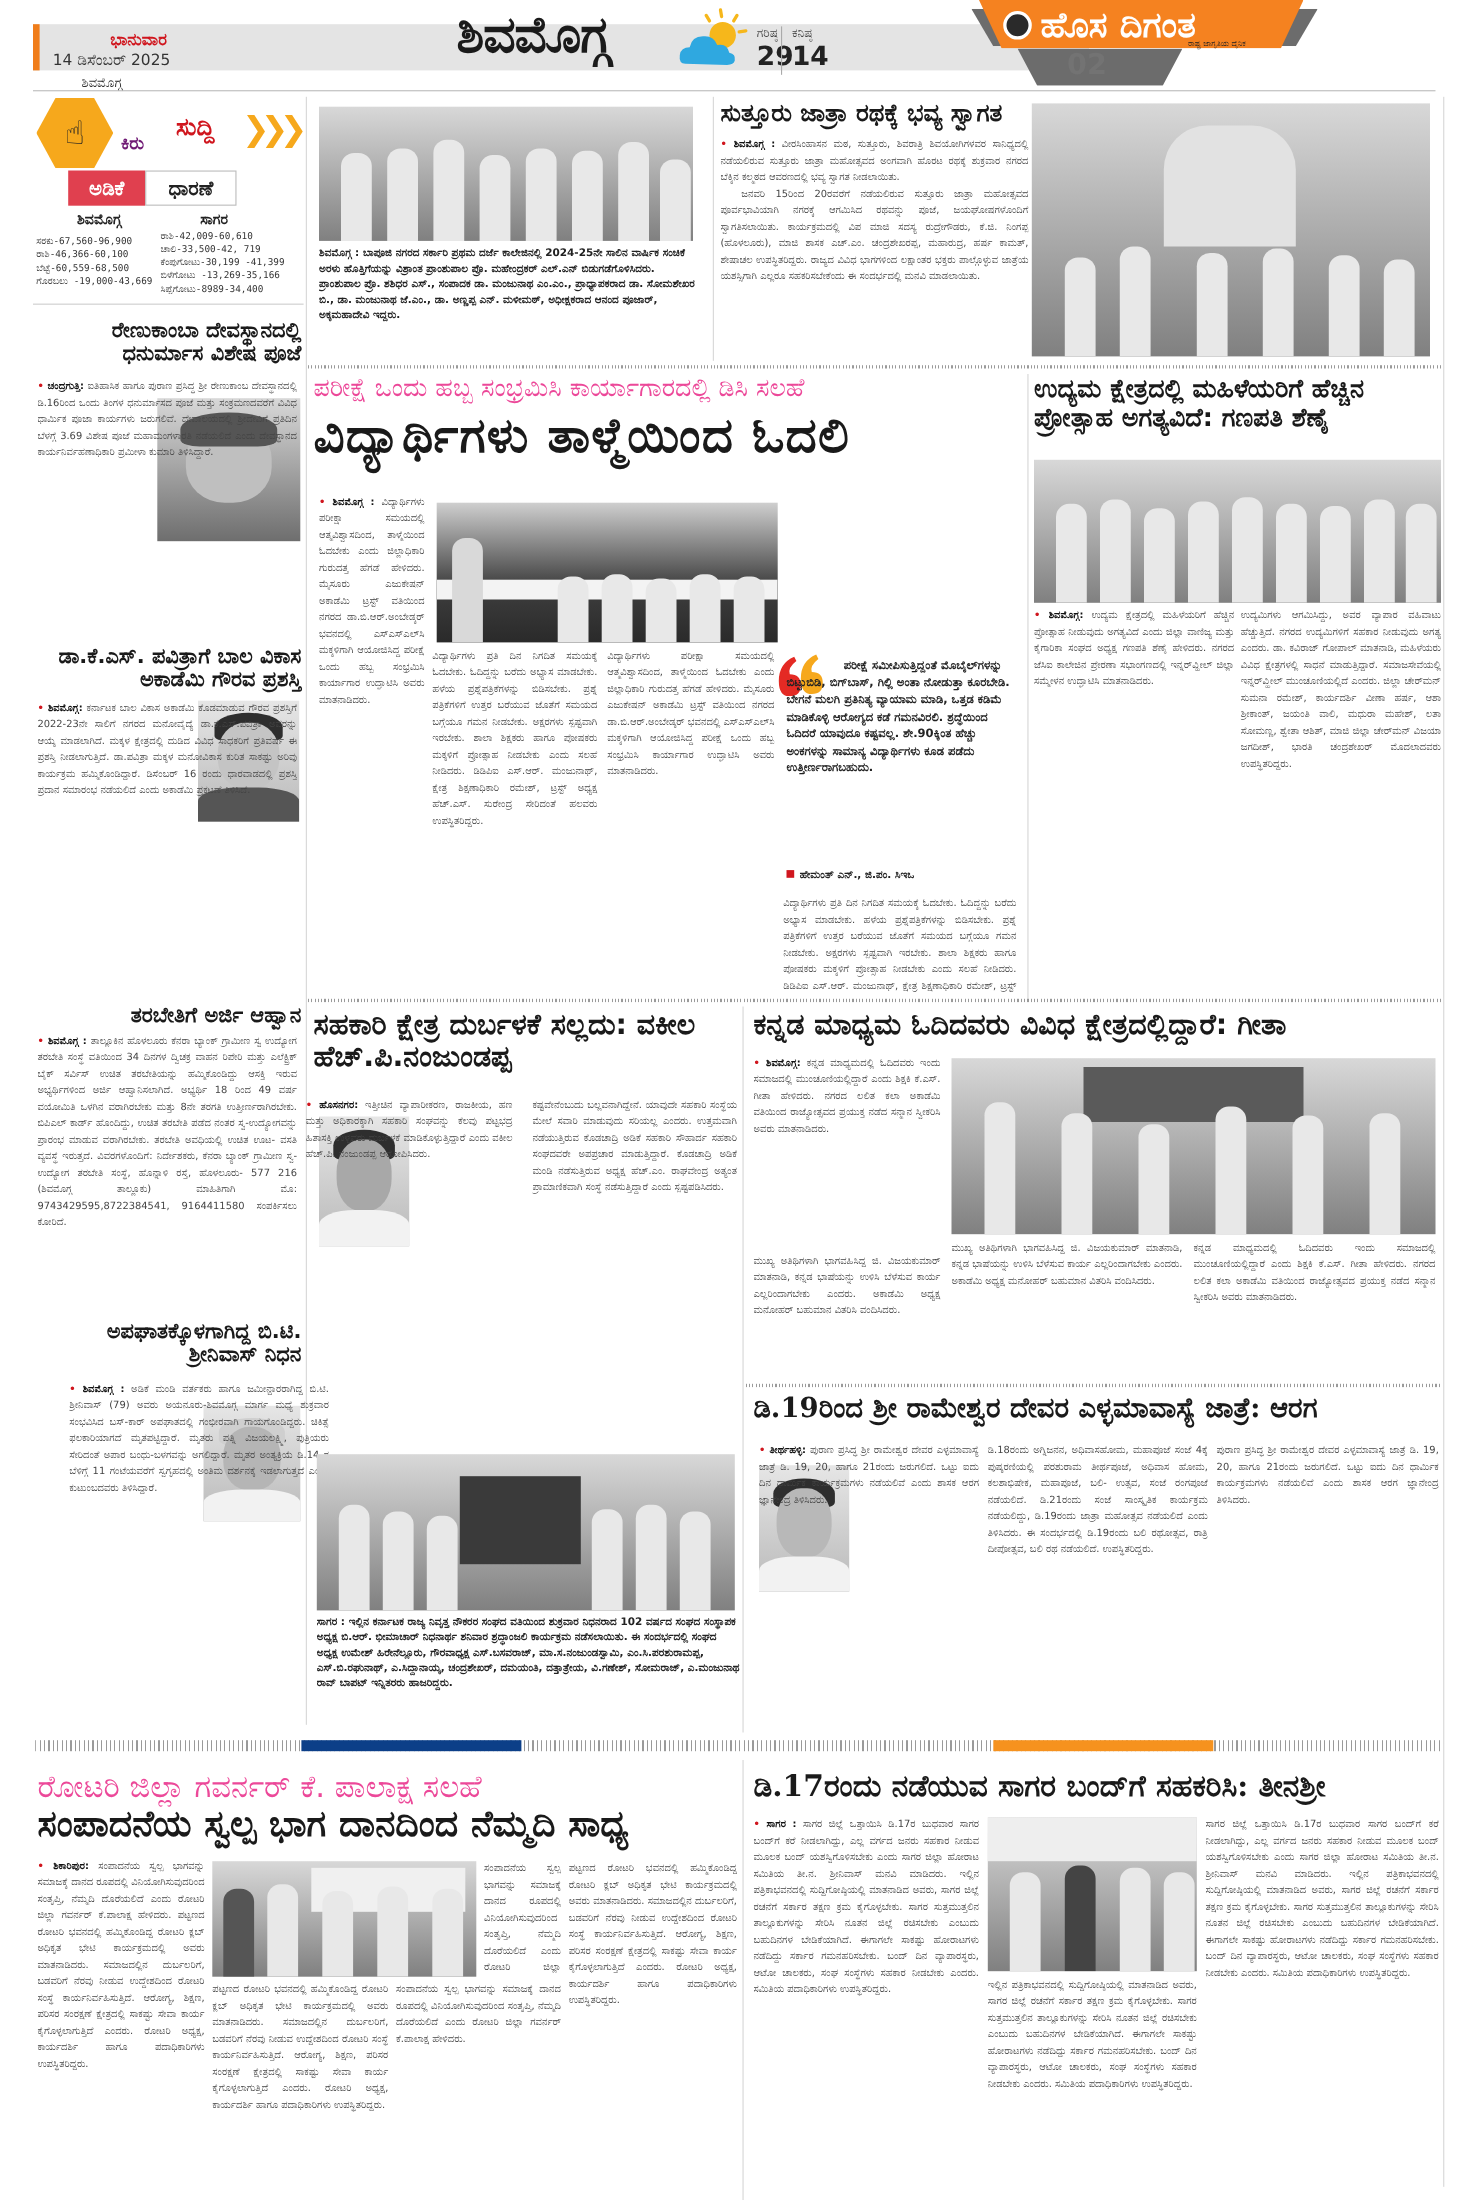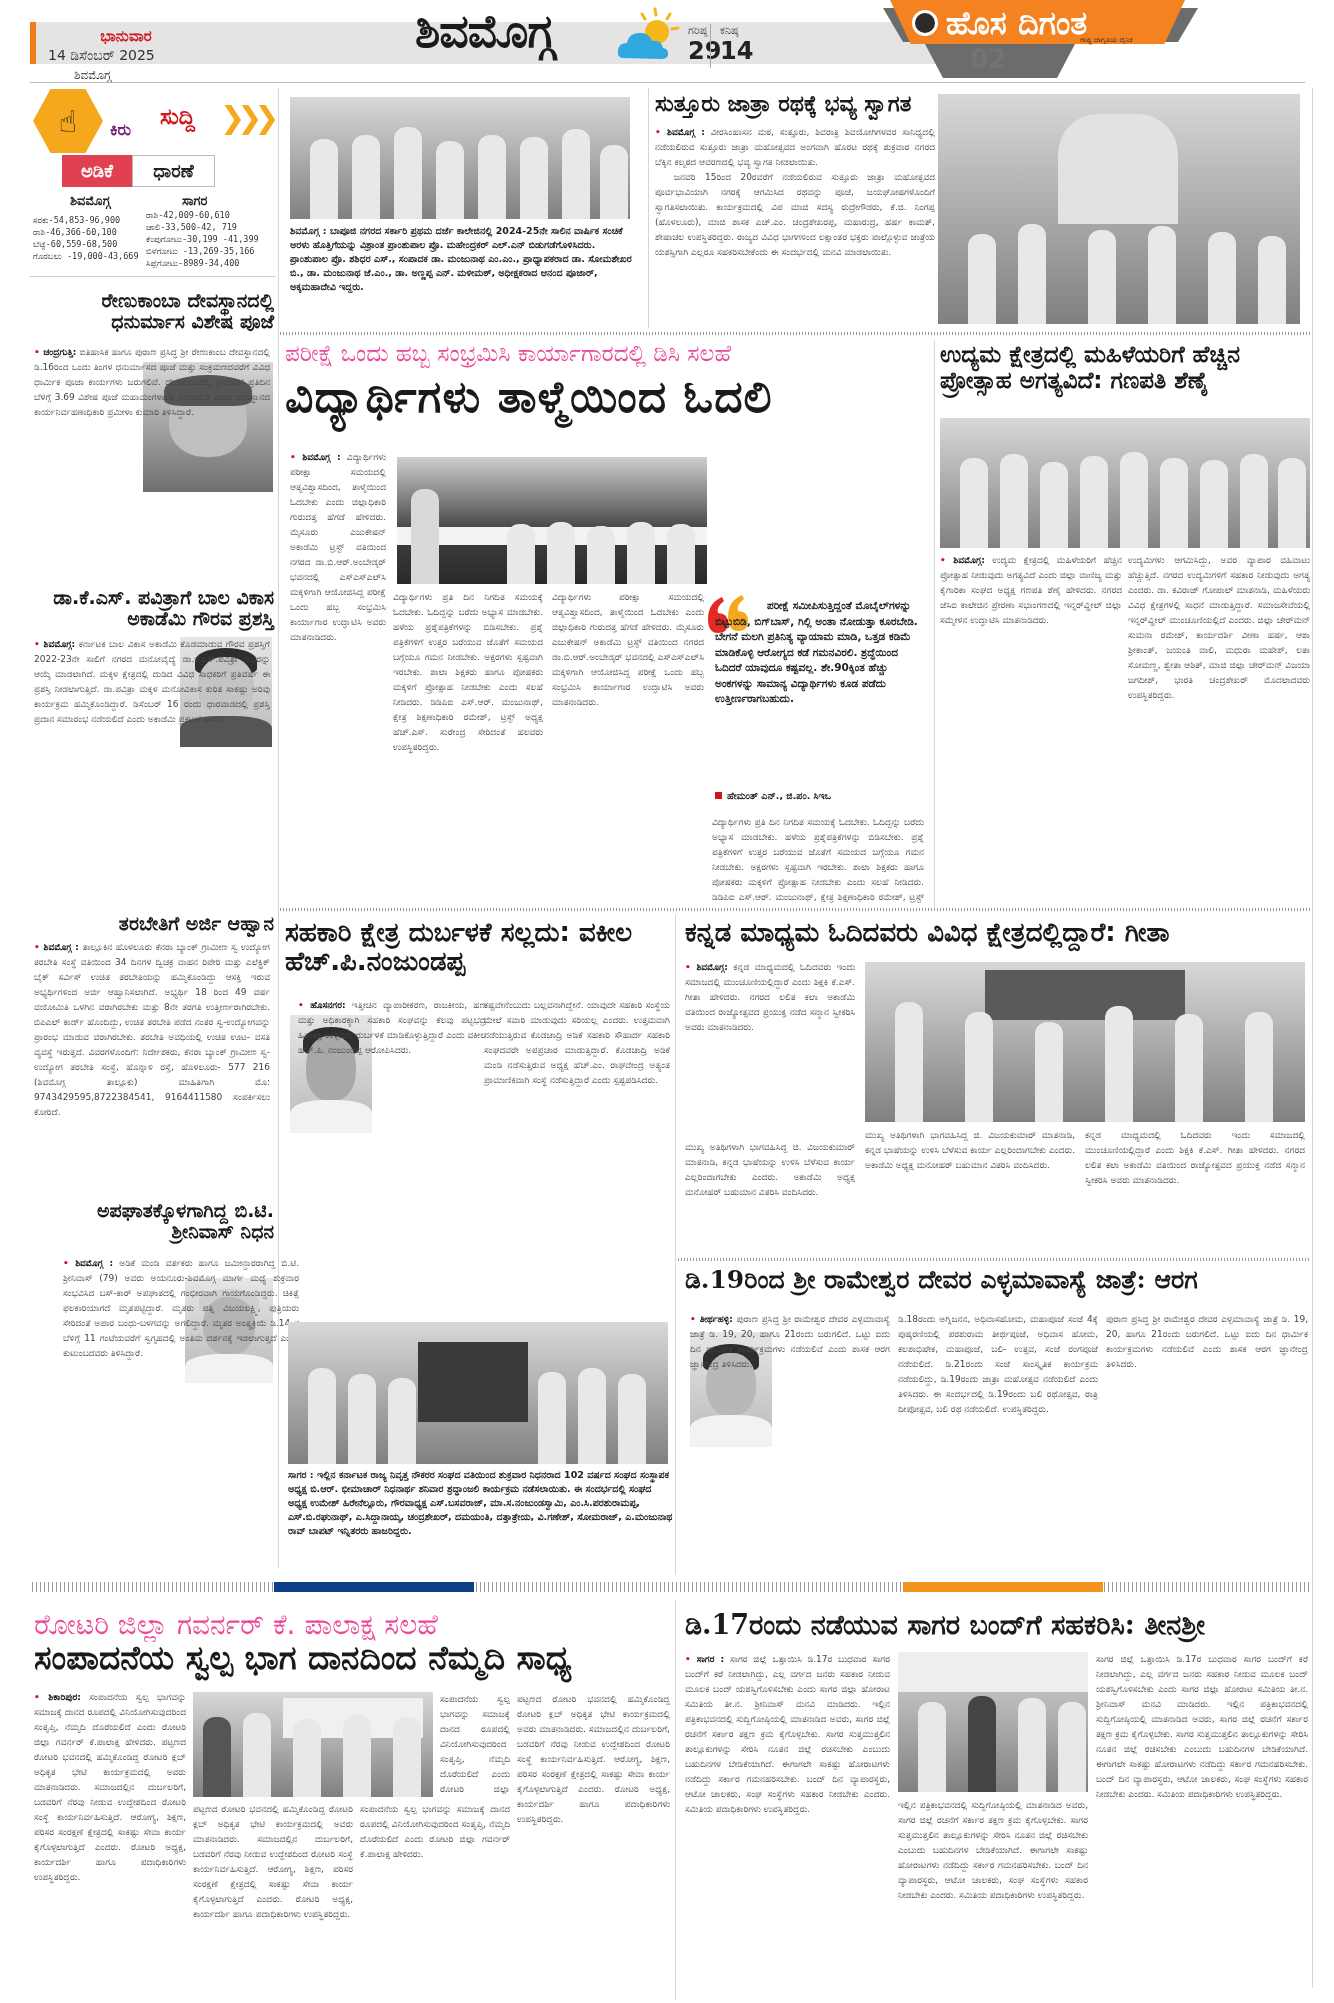--- a/index.html
+++ b/index.html
@@ -110,21 +110,21 @@
 <div class="hrule-dotted" style="left:678px;top:1258px;width:632px;"></div>
 
 <div class="kiru-hex">☝</div>
 <div class="kiru-title-a">ಕಿರು</div>
 <div class="kiru-title-b">ಸುದ್ದಿ</div>
 <div class="kiru-chev">❯❯❯</div>
 <div class="adike-a">ಅಡಿಕೆ</div>
 <div class="adike-b">ಧಾರಣೆ</div>
 <div class="price-head" style="left:70px;top:193px;">ಶಿವಮೊಗ್ಗ</div>
 <div class="price-head" style="left:182px;top:193px;">ಸಾಗರ</div>
-<div class="price-row" style="left:33px;top:215px;">ಸರಕು-54,853-96,900</div>
+<div class="price-row" style="left:33px;top:215px;">ಸರಕು-67,560-96,900</div>
 <div class="price-row" style="left:33px;top:227px;">ರಾಶಿ-46,366-60,100</div>
 <div class="price-row" style="left:33px;top:239px;">ಬೆಟ್ಟೆ-60,559-68,500</div>
 <div class="price-row" style="left:33px;top:251px;">ಗೊರಬಲು -19,000-43,669</div>
 <div class="price-row" style="left:146px;top:210px;">ರಾಶಿ-42,009-60,610</div>
 <div class="price-row" style="left:146px;top:222px;">ಚಾಲಿ-33,500-42, 719</div>
 <div class="price-row" style="left:146px;top:234px;">ಕೆಂಪುಗೋಟು-30,199 -41,399</div>
 <div class="price-row" style="left:146px;top:246px;">ಬಿಳೆಗೋಟು -13,269-35,166</div>
 <div class="price-row" style="left:146px;top:258px;">ಸಿಪ್ಪೆಗೋಟು-8989-34,400</div>
 <div class="hrule-dotted" style="left:30px;top:276px;width:246px;height:1px;background:#ccc;"></div>
 
@@ -244,21 +244,21 @@
 <div class="body" style="left:1128px;top:553px;width:182px;height:350px;">
   <span>ಉದ್ಯಮಿಗಳು ಆಗಮಿಸಿದ್ದು, ಅವರ ವ್ಯಾಪಾರ ವಹಿವಾಟು ಹೆಚ್ಚುತ್ತಿದೆ. ನಗರದ ಉದ್ಯಮಿಗಳಿಗೆ ಸಹಕಾರ ನೀಡುವುದು ಅಗತ್ಯ ಎಂದರು. ಡಾ. ಕವಿರಾಜ್ ಗೋಪಾಲ್ ಮಾತನಾಡಿ, ಮಹಿಳೆಯರು ವಿವಿಧ ಕ್ಷೇತ್ರಗಳಲ್ಲಿ ಸಾಧನೆ ಮಾಡುತ್ತಿದ್ದಾರೆ. ಸಮಾಜಸೇವೆಯಲ್ಲಿ ಇನ್ನರ್‌ವ್ಹೀಲ್ ಮುಂಚೂಣಿಯಲ್ಲಿದೆ ಎಂದರು. ಜಿಲ್ಲಾ ಚೇರ್‌ಮನ್ ಸುಮನಾ ರಮೇಶ್, ಕಾರ್ಯದರ್ಶಿ ವೀಣಾ ಹರ್ಷ, ಆಶಾ ಶ್ರೀಕಾಂತ್, ಜಯಂತಿ ವಾಲಿ, ಮಧುರಾ ಮಹೇಶ್, ಲತಾ ಸೋಮಣ್ಣ, ಶ್ವೇತಾ ಆಶಿತ್, ಮಾಜಿ ಜಿಲ್ಲಾ ಚೇರ್‌ಮನ್ ವಿಜಯಾ ಜಗದೀಶ್, ಭಾರತಿ ಚಂದ್ರಶೇಖರ್ ಮೊದಲಾದವರು ಉಪಸ್ಥಿತರಿದ್ದರು.</span>
 </div>
 
 <div class="hl" style="left:285px;top:918px;width:385px;font-size:26px;">ಸಹಕಾರಿ ಕ್ಷೇತ್ರ ದುರ್ಬಳಕೆ ಸಲ್ಲದು: ವಕೀಲ ಹೆಚ್.ಪಿ.ನಂಜುಂಡಪ್ಪ</div>
 <div class="portrait" style="left:290px;top:1015px;width:82px;height:118px;">
     <div class="hair"></div>
     <div class="face" style="background:#a8a8a8;"></div>
     <div class="shoulders"></div>
   </div>
-<div class="body" style="left:298px;top:998px;width:188px;height:232px;">
+<div class="body" style="left:278px;top:998px;width:188px;height:232px;">
   <span class="dl">• </span><span class="pl">ಹೊಸನಗರ:</span>
   <span>ಇತ್ತೀಚಿನ ವ್ಯಾಪಾರೀಕರಣ, ರಾಜಕೀಯ, ಹಣ ಮತ್ತು ಅಧಿಕಾರಕ್ಕಾಗಿ ಸಹಕಾರಿ ಸಂಘವನ್ನು ಕೆಲವು ಪಟ್ಟಭದ್ರ ಹಿತಾಸಕ್ತಿ ಉಳ್ಳವರು ದುರ್ಬಳಕೆ ಮಾಡಿಕೊಳ್ಳುತ್ತಿದ್ದಾರೆ ಎಂದು ವಕೀಲ ಹೆಚ್.ಪಿ. ನಂಜುಂಡಪ್ಪ ಆರೋಪಿಸಿದರು.</span>
 </div>
 <div class="body" style="left:484px;top:998px;width:186px;height:232px;">
   <span>ಕಷ್ಟವೇನೆಂಬುದು ಬಲ್ಲವನಾಗಿದ್ದೇನೆ. ಯಾವುದೇ ಸಹಕಾರಿ ಸಂಸ್ಥೆಯ ಮೇಲೆ ಸವಾರಿ ಮಾಡುವುದು ಸರಿಯಲ್ಲ ಎಂದರು. ಉತ್ತಮವಾಗಿ ನಡೆಯುತ್ತಿರುವ ಕೊಡಚಾದ್ರಿ ಅಡಿಕೆ ಸಹಕಾರಿ ಸೌಹಾರ್ದ ಸಹಕಾರಿ ಸಂಘದವರೇ ಅಪಪ್ರಚಾರ ಮಾಡುತ್ತಿದ್ದಾರೆ. ಕೊಡಚಾದ್ರಿ ಅಡಿಕೆ ಮಂಡಿ ನಡೆಸುತ್ತಿರುವ ಅಧ್ಯಕ್ಷ ಹೆಚ್.ಎಂ. ರಾಘವೇಂದ್ರ ಅತ್ಯಂತ ಪ್ರಾಮಾಣಿಕವಾಗಿ ಸಂಸ್ಥೆ ನಡೆಸುತ್ತಿದ್ದಾರೆ ಎಂದು ಸ್ಪಷ್ಟಪಡಿಸಿದರು.</span>
 </div>
 
 <div class="photo light" style="left:288px;top:1322px;width:380px;height:142px;">
   <div style="position:absolute;left:130px;top:20px;width:110px;height:80px;background:#3a3a3a;"></div>
   <div class="fig" style="left:20px;height:96px;"></div>

